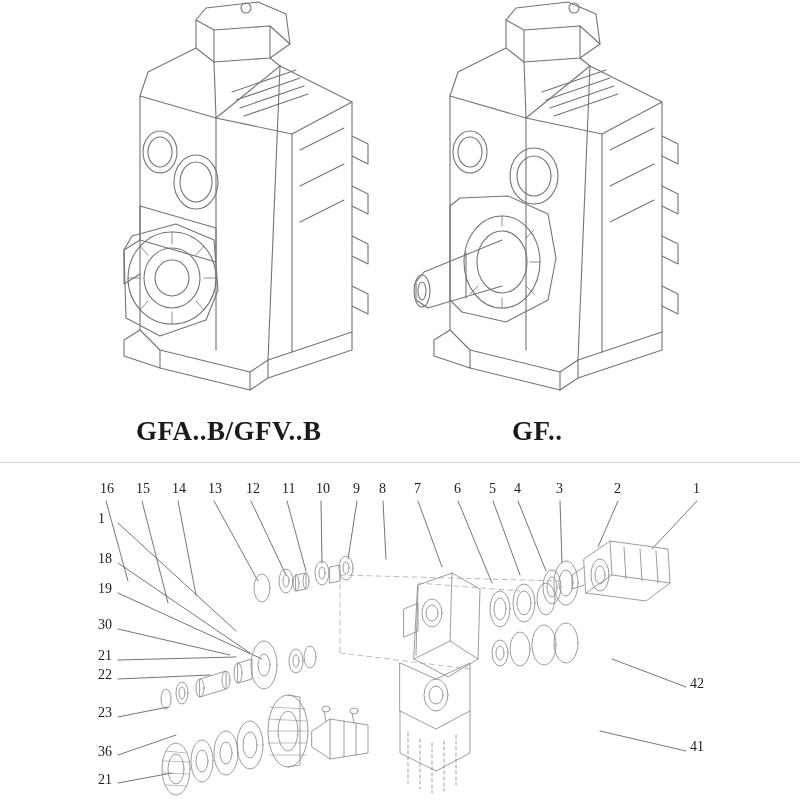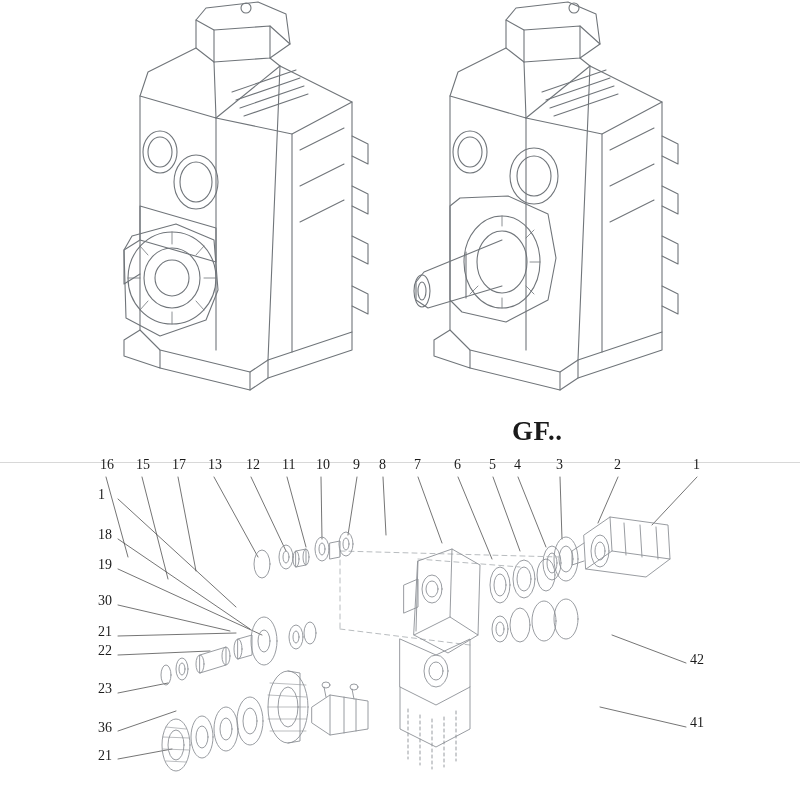--- a/index.html
+++ b/index.html
@@ -46,21 +46,21 @@
   .divider {
     position: absolute;
     left: 0; top: 462px;
     width: 800px; height: 1px;
     background: #d8d8d8;
   }
 
   
   .exploded-area {
     position: absolute;
-    left: 0; top: 439px;
+    left: 0; top: 463px;
     width: 800px; height: 337px;
     overflow: hidden;
   }
   .callout-num {
     position: absolute;
     font-family: "Liberation Serif", serif;
     font-size: 14px;
     color: #1b1b1b;
     white-space: nowrap;
   }
@@ -191,20 +191,21 @@
 
           <circle cx="574" cy="8" r="5"></circle>
 
           <path d="M610 150 L654 128"></path>
           <path d="M610 186 L654 164"></path>
           <path d="M610 222 L654 200"></path>
         </g>
       </g>
     </svg>
 
+    <div class="caption caption-left">GFA..B/GFV..B</div>
     <div class="caption caption-right">GF..</div>
   </div>
 
   <div class="divider"></div>
 
   <div class="exploded-area">
 
     <svg width="800" height="337" viewBox="0 0 800 337">
       <g fill="none" stroke="#8d9196" stroke-width="0.9" stroke-linejoin="round" stroke-linecap="round">
 
@@ -371,21 +372,21 @@
           </g>
         </g>
 
       </g>
     </svg>
 
     
     <div>
       <div class="callout-num" style="left:100px; top:18px;">16</div>
       <div class="callout-num" style="left:136px; top:18px;text-align:right;">15</div>
-      <div class="callout-num" style="left:172px; top:18px;">17</div>
+      <div class="callout-num" style="left:172px; top:18px;">14</div>
       <div class="callout-num" style="left:208px; top:18px;">13</div>
       <div class="callout-num" style="left:246px; top:18px;">12</div>
       <div class="callout-num" style="left:282px; top:18px;">11</div>
       <div class="callout-num" style="left:316px; top:18px;">10</div>
       <div class="callout-num" style="left:353px; top:18px;">9</div>
       <div class="callout-num" style="left:379px; top:18px;">8</div>
       <div class="callout-num" style="left:414px; top:18px;">7</div>
       <div class="callout-num" style="left:454px; top:18px;">6</div>
       <div class="callout-num" style="left:489px; top:18px;">5</div>
       <div class="callout-num" style="left:514px; top:18px;">4</div>

